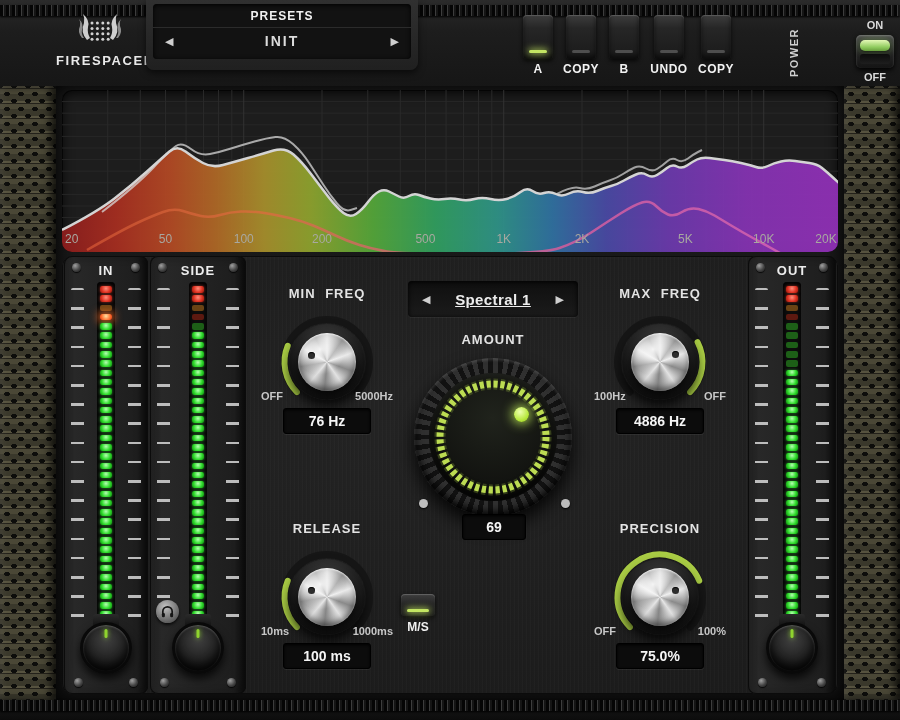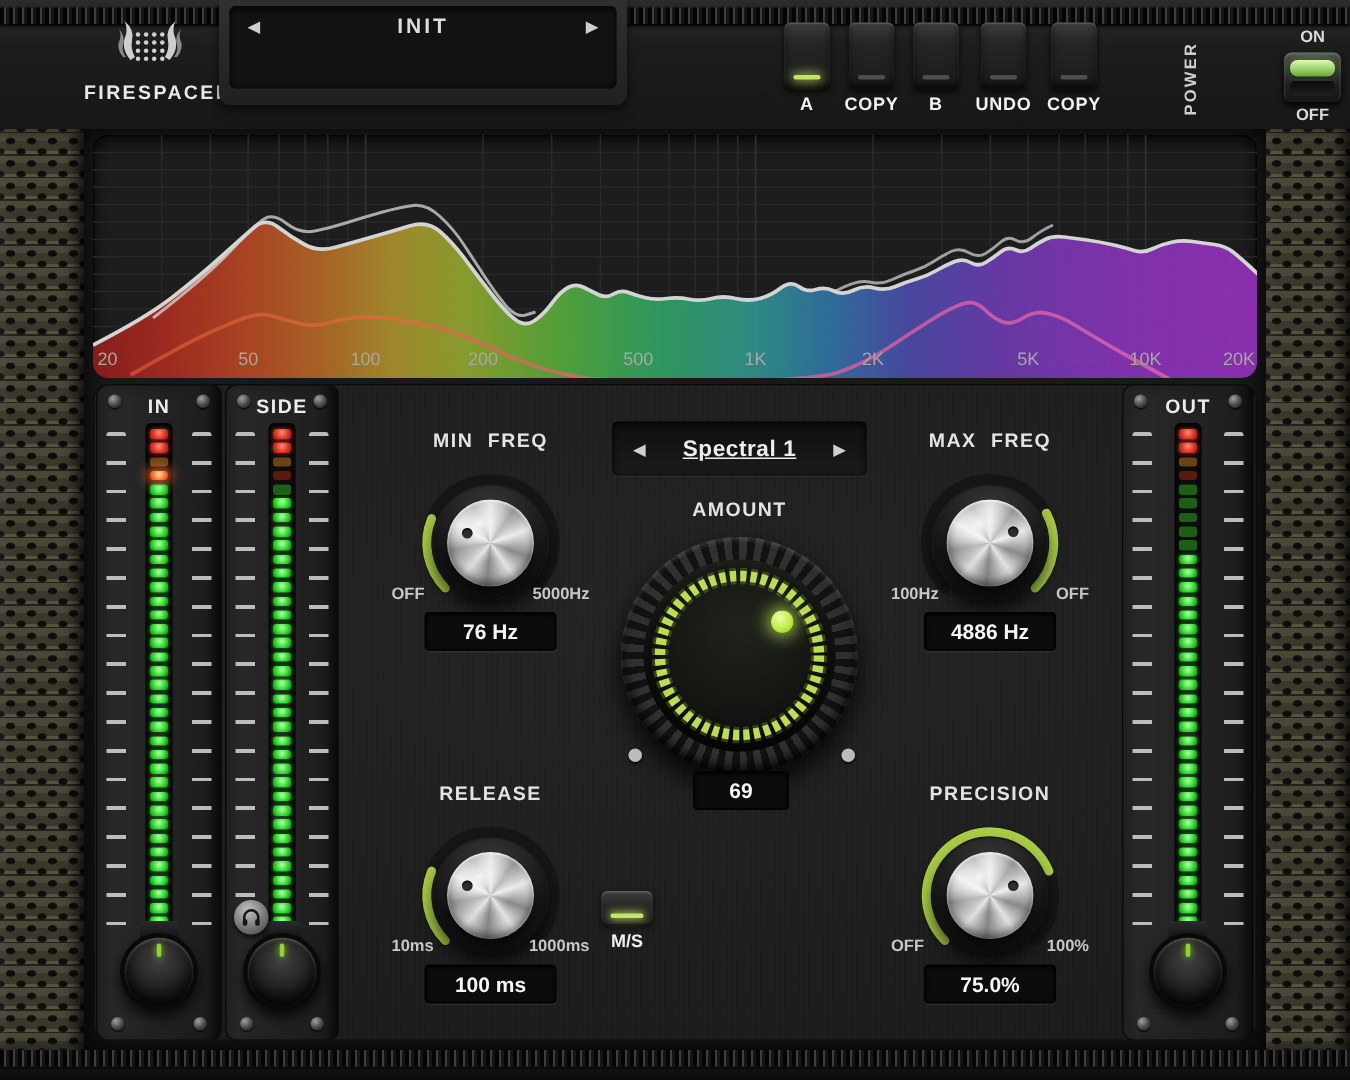--- a/index.html
+++ b/index.html
@@ -61,21 +61,21 @@
     background:
       repeating-linear-gradient(90deg,rgba(255,255,255,.018) 0 1px,rgba(0,0,0,.04) 1px 2px,transparent 2px 4px),
       radial-gradient(130% 95% at 50% 38%,#242424,#181818);
     box-shadow:inset 0 0 0 1px #0b0b0b,inset 0 2px 4px rgba(255,255,255,.03);}
 
   
   .meter{top:256px;height:438px;border-radius:8px;
     background:linear-gradient(90deg,#171717,#282828 12%,#232323 50%,#1e1e1e 88%,#121212);
     box-shadow:inset 0 0 0 1px #0b0b0b,inset 4px 0 8px rgba(255,255,255,.05),inset -5px 0 9px rgba(0,0,0,.55);}
   .meter.m-in{left:64px;width:84px;}
-  .meter.m-side{left:150px;width:76px;}
+  .meter.m-side{left:150px;width:96px;}
   .meter.m-out{left:748px;width:88px;}
   .mhead{display:flex;align-items:flex-start;justify-content:space-between;padding:7px 8px 0;}
   .mname{font-size:13px;font-weight:bold;color:#ededed;letter-spacing:1px;}
   .screw{width:9px;height:9px;border-radius:50%;background:radial-gradient(circle at 35% 30%,#a0a0a0,#454545 55%,#151515);box-shadow:0 1px 1px rgba(0,0,0,.8);}
   .mbody{position:absolute;left:0;top:26px;width:100%;height:352px;}
   .ledslot{position:absolute;left:50%;transform:translateX(-50%);top:0;width:18px;height:348px;background:#0e0e0e;border-radius:4px;box-shadow:inset 0 2px 8px #000;padding-top:4px;box-sizing:border-box;}
   .led{width:12px;height:6.5px;border-radius:2px;margin:2.8px auto 0;background:#1b1b1b;}
   .led:first-child{margin-top:0;}
   .led.red{background:radial-gradient(circle at 50% 35%,#ff8c7a,#e03424 55%,#8a1408);box-shadow:0 0 3px rgba(255,70,45,.55);}
   .led.amber-dim{background:#6a4314;}
@@ -185,20 +185,21 @@
             <circle cx="33.8" cy="27.200000000000003" r="1.5" opacity="0.92"></circle>
             <circle cx="39.2" cy="27.200000000000003" r="1.5" opacity="0.92"></circle>
           </g>
       </g>
     </svg>
     <div class="logo-text">FIRESPACER</div>
   </div>
 
   <div class="abs presets-frame">
     <div class="presets-box">
+      <div class="presets-title">PRESETS</div>
       <div class="presets-row">
         <span class="sel-arrow">◀</span>
         <span class="preset-value">INIT</span>
         <span class="sel-arrow">▶</span>
       </div>
     </div>
   </div>
 
   <div class="abs ab lit" style="left:523px;">
       <span class="bar"></span>

